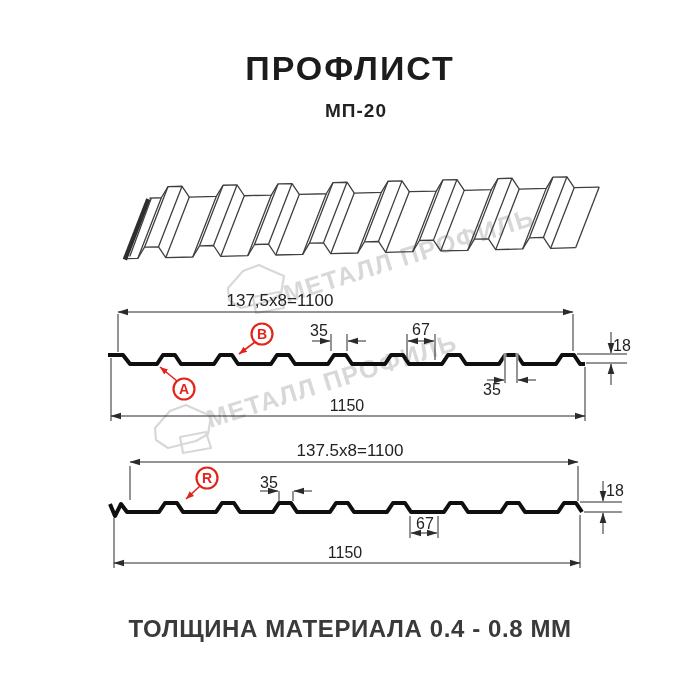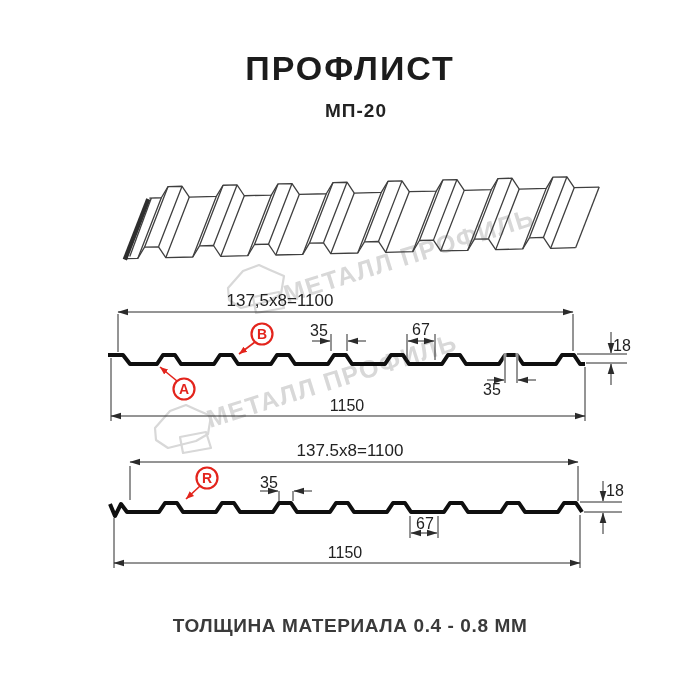--- a/index.html
+++ b/index.html
@@ -3,21 +3,21 @@
 <meta charset="utf-8">
 <style>
   html,body{margin:0;padding:0;background:#fff;}
   .stage{position:relative;width:700px;height:700px;background:#ffffff;overflow:hidden;
          font-family:"Liberation Sans",sans-serif;}
   .title{position:absolute;left:0;right:0;top:49px;text-align:center;
          font-size:34px;font-weight:800;letter-spacing:2px;color:#1c1c1c;}
   .subtitle{position:absolute;left:12px;right:0;top:100px;text-align:center;
          font-size:19px;font-weight:700;letter-spacing:1px;color:#222;}
   .footer-note{position:absolute;left:0;right:0;top:615px;text-align:center;
-         font-size:19px;font-weight:600;letter-spacing:0.6px;color:#3a3a3a;}
+         font-size:24px;font-weight:600;letter-spacing:0.6px;color:#3a3a3a;}
   svg{position:absolute;left:0;top:0;}
   .dimtxt{font-family:"Liberation Sans",sans-serif;font-size:16px;fill:#222;}
   .dimtxt-big{font-family:"Liberation Sans",sans-serif;font-size:17px;fill:#222;}
   .redlbl{font-family:"Liberation Sans",sans-serif;font-size:14px;font-weight:bold;fill:#e3241c;}
   .wmtxt{font-family:"Liberation Sans",sans-serif;font-size:25px;font-weight:bold;
          letter-spacing:1.5px;fill:#d8d8d8;}
 </style>
 </head>
 <body>
 

